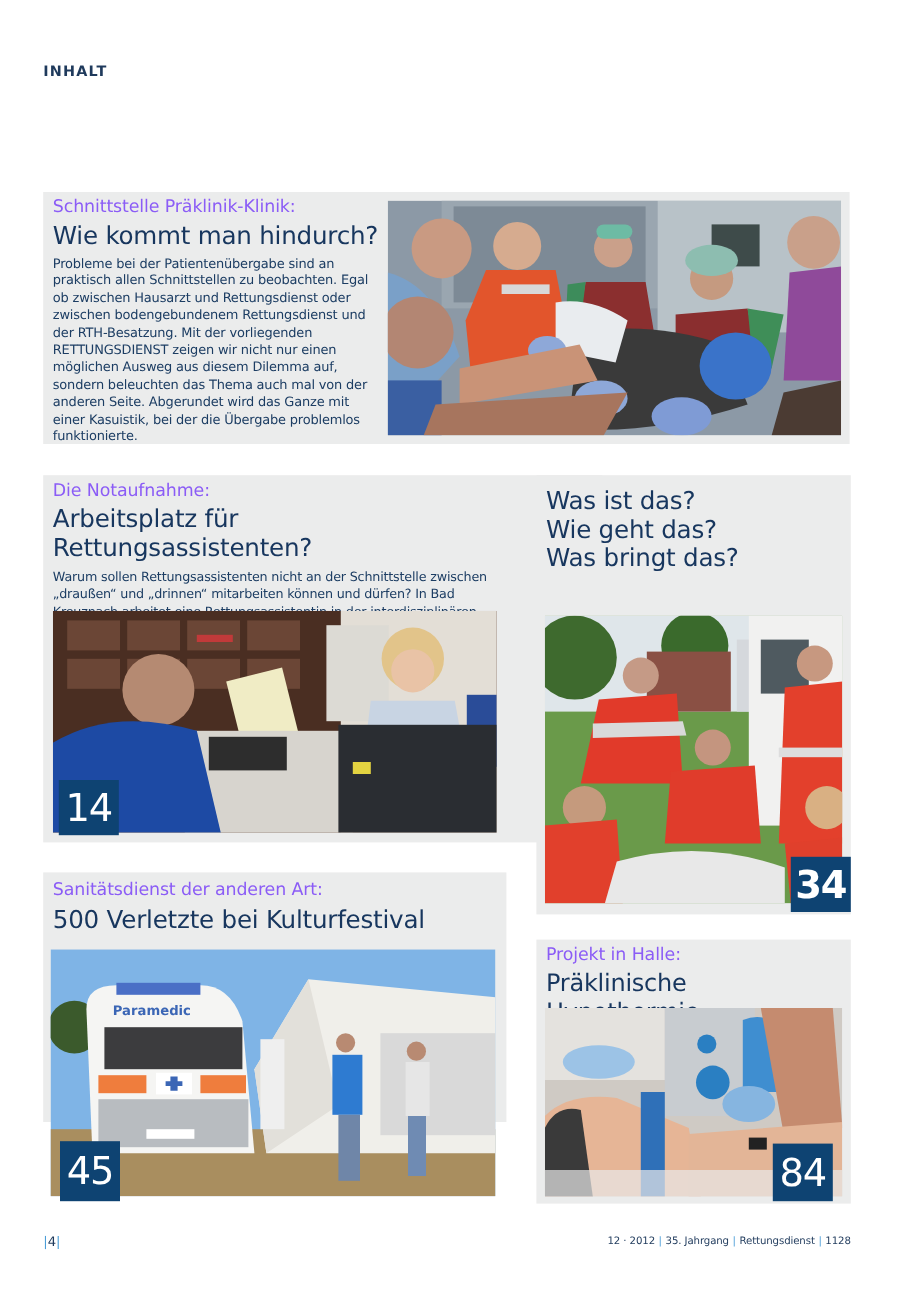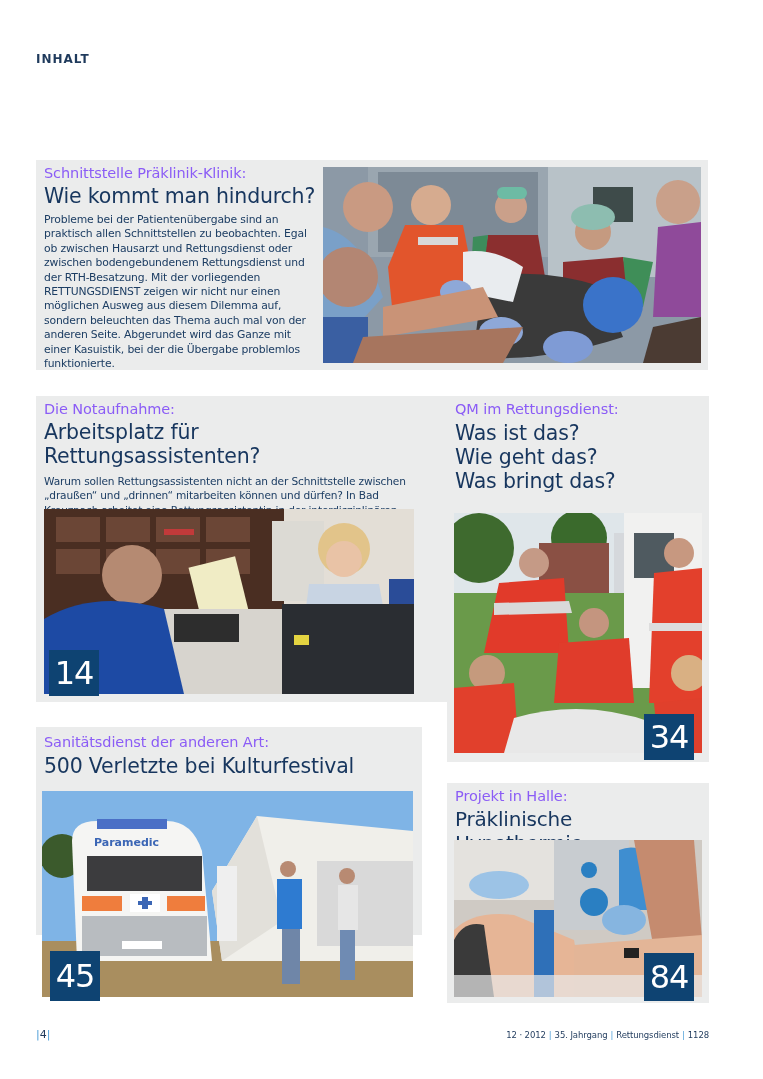--- a/index.html
+++ b/index.html
@@ -105,21 +105,20 @@
       <rect x="250" y="126" width="15" height="10" fill="#e3d341"></rect>
       <circle cx="88" cy="66" r="30" fill="#b58a72"></circle>
       <path d="M0 110 Q50 80 120 100 L140 185 L0 185 Z" fill="#1d4aa4"></path>
     </svg>
   </div>
   <div class="badge" style="left:13px; top:254px; width:50px; height:46px;">14</div>
 </div>
 
 <div class="card" style="left:447px; top:396px; width:262px; height:366px;">
   <div style="position:absolute; left:8px; top:5px; width:250px;">
-    <div class="kicker">QM im Rettungsdienst:</div>
     <div class="headline" style="margin-top:4px;">Was ist das?</div>
     <div class="headline">Wie geht das?</div>
     <div class="headline">Was bringt das?</div>
   </div>
   <div class="photo" style="left:7px; top:117px; width:248px; height:240px;">
     <svg width="248" height="240" viewBox="0 0 248 240">
       <rect width="248" height="240" fill="#6a9a4a"></rect>
       <rect width="248" height="80" fill="#dfe6ea"></rect>
       <circle cx="25" cy="35" r="35" fill="#3e6a2e"></circle>
       <circle cx="125" cy="25" r="28" fill="#3a6a2c"></circle>
@@ -135,21 +134,21 @@
       <rect x="195" y="110" width="53" height="8" fill="#dddddd"></rect>
       <circle cx="140" cy="110" r="15" fill="#c4957f"></circle>
       <path d="M105 130 L175 125 L180 190 L100 190 Z" fill="#e03c2b"></path>
       <circle cx="33" cy="160" r="18" fill="#c59a7d"></circle>
       <path d="M0 175 L60 170 L65 240 L0 240 Z" fill="#e1402c"></path>
       <circle cx="235" cy="160" r="18" fill="#d9b083"></circle>
       <path d="M200 190 L248 185 L248 240 L205 240 Z" fill="#e0402c"></path>
       <path d="M60 205 Q130 185 200 210 L200 240 L50 240 Z" fill="#e8e8e8"></path>
     </svg>
   </div>
-  <div class="badge" style="left:197px; top:318px; width:50px; height:46px;">34</div>
+  <div class="badge" style="left:212px; top:318px; width:50px; height:46px;font-weight:bold;">34</div>
 </div>
 
 <div class="card" style="left:36px; top:727px; width:386px; height:208px;">
   <div style="position:absolute; left:8px; top:7px; width:372px;">
     <div class="kicker">Sanitätsdienst der anderen Art:</div>
     <div class="headline" style="margin-top:4px;">500 Verletzte bei Kulturfestival</div>
   </div>
   <div class="photo" style="left:6px; top:64px; width:371px; height:206px;">
     <svg width="371" height="206" viewBox="0 0 371 206">
       <rect width="371" height="206" fill="#7fb4e6"></rect>

